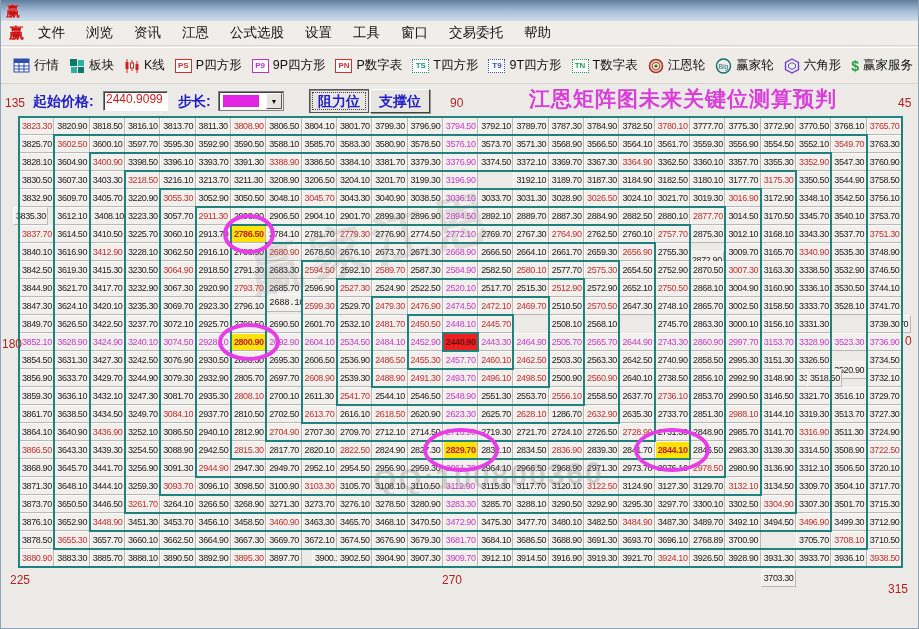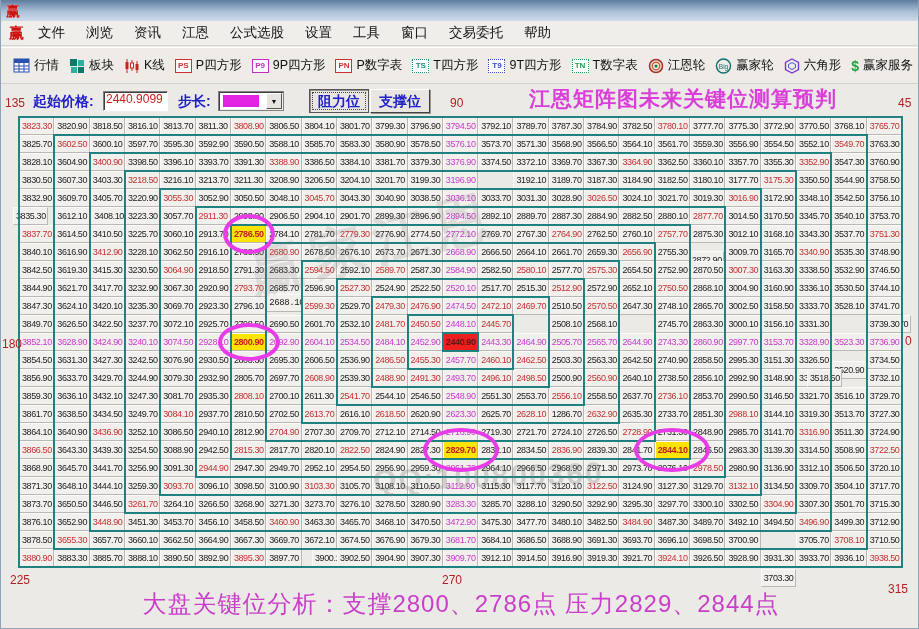--- a/index.html
+++ b/index.html
@@ -791,21 +791,21 @@
       <div class="cell" style="left: 335.88px; top: 531px;">3674.50</div>
       <div class="cell" style="left: 371.2px; top: 531px;">3676.90</div>
       <div class="cell" style="left: 406.52px; top: 531px;">3679.30</div>
       <div class="cell mag" style="left: 441.84px; top: 531px;">3681.70</div>
       <div class="cell" style="left: 477.16px; top: 531px;">3684.10</div>
       <div class="cell" style="left: 512.48px; top: 531px;">3686.50</div>
       <div class="cell" style="left: 547.8px; top: 531px;">3688.90</div>
       <div class="cell" style="left: 583.12px; top: 531px;">3691.30</div>
       <div class="cell" style="left: 618.44px; top: 531px;">3693.70</div>
       <div class="cell" style="left: 653.76px; top: 531px;">3696.10</div>
-      <div class="cell" style="left: 689.08px; top: 531px;">3698.50</div>
+      <div class="cell" style="left: 689.08px; top: 531px;">2768.89</div>
       <div class="cell" style="left: 724.4px; top: 531px;">3700.90</div>
       <div class="cell" style="left: 759.72px; top: 553px; margin-top: 16px;">3703.30</div>
       <div class="cell" style="left: 795.04px; top: 531px;">3705.70</div>
       <div class="cell red" style="left: 830.36px; top: 531px;">3708.10</div>
       <div class="cell" style="left: 865.68px; top: 531px;">3710.50</div>
       <div class="cell red" style="left: 18px; top: 549px;">3880.90</div>
       <div class="cell" style="left: 53.32px; top: 549px;">3883.30</div>
       <div class="cell" style="left: 88.64px; top: 549px;">3885.70</div>
       <div class="cell" style="left: 123.96px; top: 549px;">3888.10</div>
       <div class="cell" style="left: 159.28px; top: 549px;">3890.50</div>
@@ -850,15 +850,14 @@
 
   <span class="angle al-tl">135</span>
   <span class="angle al-tc">90</span>
   <span class="angle al-tr">45</span>
   <span class="angle al-l">180</span>
   <span class="angle al-r">0</span>
   <span class="angle al-bl">225</span>
   <span class="angle al-bc">270</span>
   <span class="angle al-br">315</span>
 
-  <div class="footer">大盘关键位分析：支撑2800、2786点  压力2829、2844点</div>
 
 </div>
 
 </body></html>

